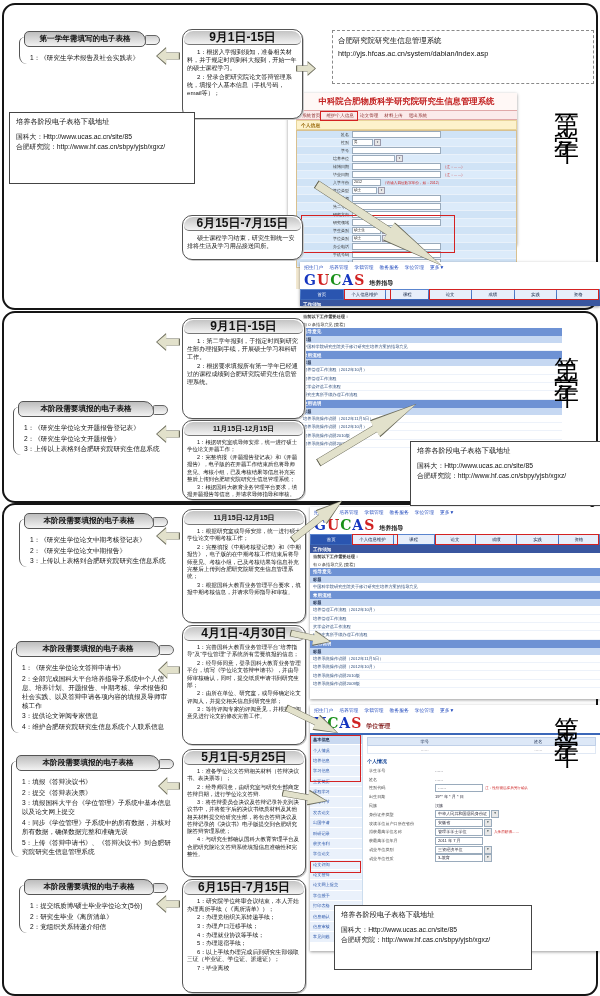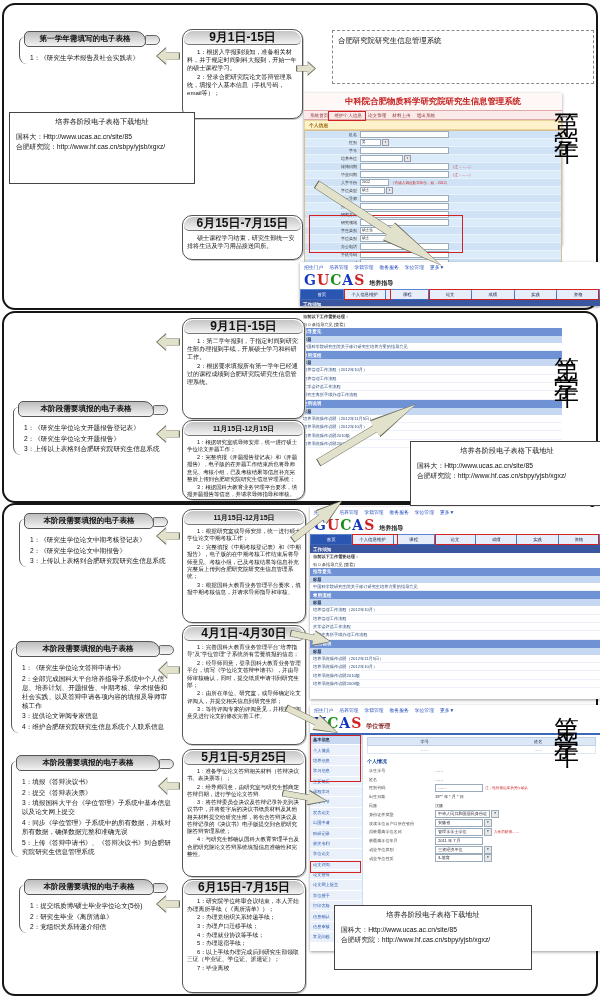--- a/index.html
+++ b/index.html
@@ -29,21 +29,21 @@
 
   
   .arrow{position:absolute;z-index:4;}
   .arrow .outer{position:absolute;inset:0;background:#6e6e5e;}
   .arrow .inner{position:absolute;inset:1.2px;background:#e2e1cb;}
   .arrow.left .outer,.arrow.left .inner{clip-path:polygon(0 50%,42% 0,42% 30%,100% 30%,100% 70%,42% 70%,42% 100%);}
   .arrow.right .outer,.arrow.right .inner{clip-path:polygon(100% 50%,58% 0,58% 30%,0 30%,0 70%,58% 70%,58% 100%);}
 
   .dashbox{position:absolute;background:#fff;border:1.2px dashed #8a8a8a;padding:4px 5px;font-size:7.4px;line-height:1.7;z-index:5;}
   .dlbox{position:absolute;background:#fff;border:1.2px solid #444;padding:4px 6px;z-index:6;}
-  .dlbox .t{font-size:7.2px;margin-bottom:5px;text-align:center;}
+  .dlbox .t{font-size:7.2px;margin-bottom:5px;}
   .dlbox .u{font-size:6.8px;line-height:1.5;}
   .ylabel{position:absolute;writing-mode:vertical-rl;font-family:"DejaVu Serif","Liberation Serif",serif;
           font-size:25px;letter-spacing:9px;color:#000;z-index:2;}
 
   .shot{position:absolute;background:#fff;box-shadow:0 1px 3px rgba(0,0,0,.4);z-index:2;}
   .redbox{position:absolute;border:1.4px solid #d42222;z-index:7;}
 
   
   .hf-title{color:#c32222;font-weight:bold;font-size:8.4px;text-align:center;padding:3px 0 3px;background:#fff8f6;}
   .hf-nav{display:flex;gap:6px;padding:1.5px 6px;background:#fbeaea;border-top:1px solid #e0a8a8;
@@ -144,23 +144,24 @@
       <div class="outer"></div>
       <div class="inner"></div>
     </div>
   <div class="arrow right" style="left:312px;top:168px;width:150px;height:22px;transform:rotate(33deg);transform-origin:0 50%;">
       <div class="outer"></div>
       <div class="inner"></div>
     </div>
 
   <div class="dashbox" style="left:328px;top:25px;width:250px;height:44px;">
     <div>合肥研究院研究生信息管理系统</div>
-  </div>
-
-  <div class="shot" style="left:300px;top:88px;width:258px;height:152px;">
+    <div>http://yjs.hfcas.ac.cn/system/dabian/index.asp</div>
+  </div>
+
+  <div class="shot" style="left:284px;top:88px;width:221px;height:152px;padding-left:8px;">
     <div class="hf-title">中科院合肥物质科学研究院研究生信息管理系统</div>
     <div class="hf-nav">
       <span>系统首页</span>
       <span>维护个人信息</span>
       <span>论文管理</span>
       <span>材料上传</span>
       <span>退出系统</span>
       <div class="redbox" style="left:24px;top:0px;width:36px;height:8px;"></div>
     </div>
     <div class="hf-sec">个人信息</div>

